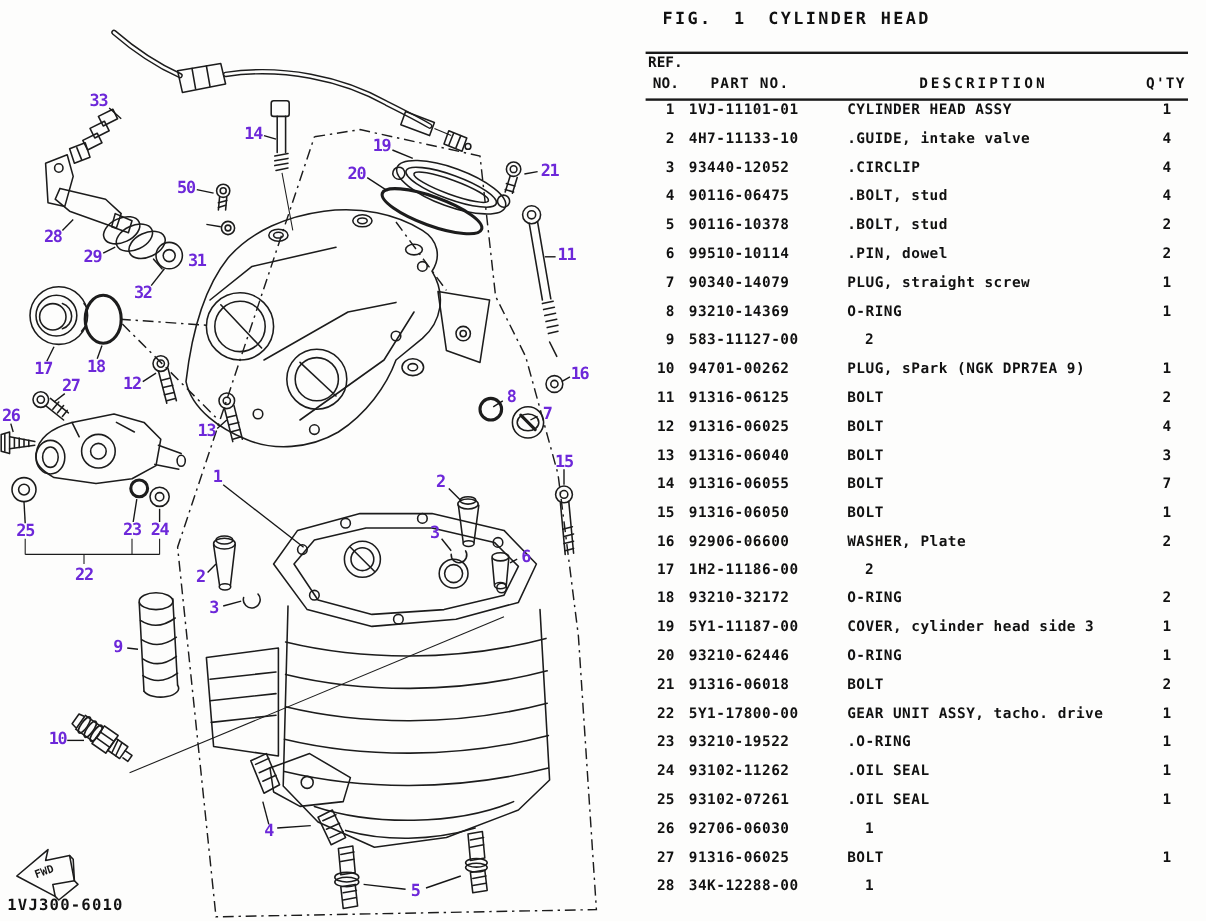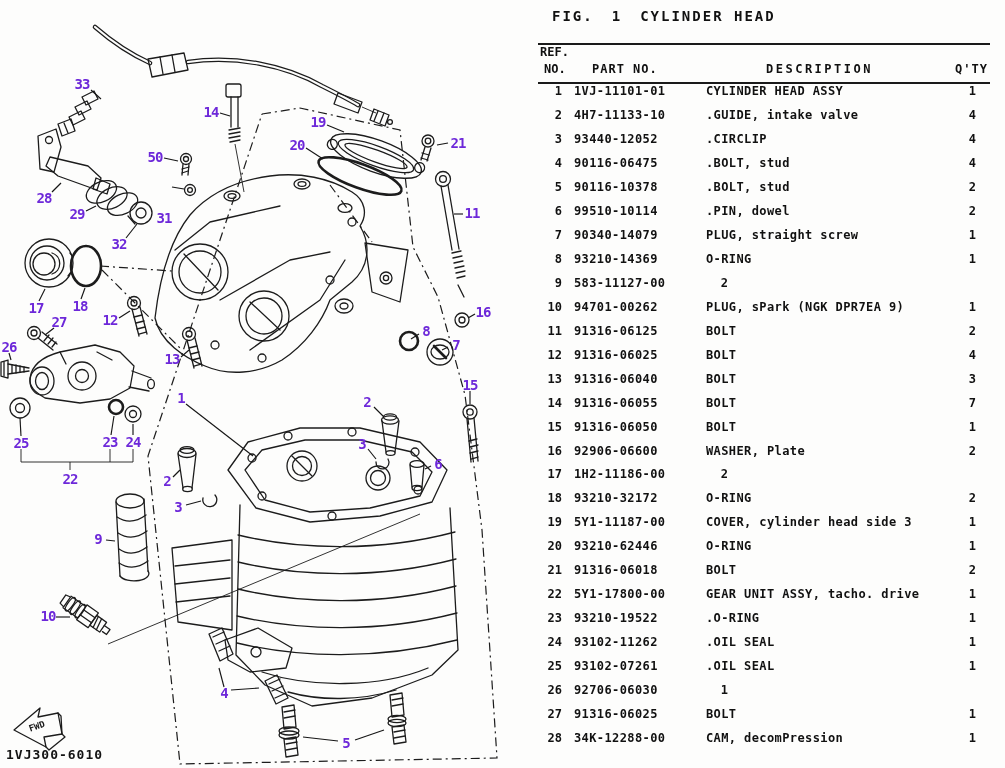--- a/index.html
+++ b/index.html
@@ -671,19 +671,18 @@
         </div>
         <div class="prow">
           <span class="c-ref">27</span>
           <span class="c-part">91316-06025</span>
           <span class="c-desc">BOLT</span>
           <span class="c-qty">1</span>
         </div>
         <div class="prow">
           <span class="c-ref">28</span>
           <span class="c-part">34K-12288-00</span>
-          <span class="c-desc">CAM, decomPression</span>
           <span class="c-qty">1</span>
         </div>
       </div>
   </div>
 
 </div>
 
 </body></html>

